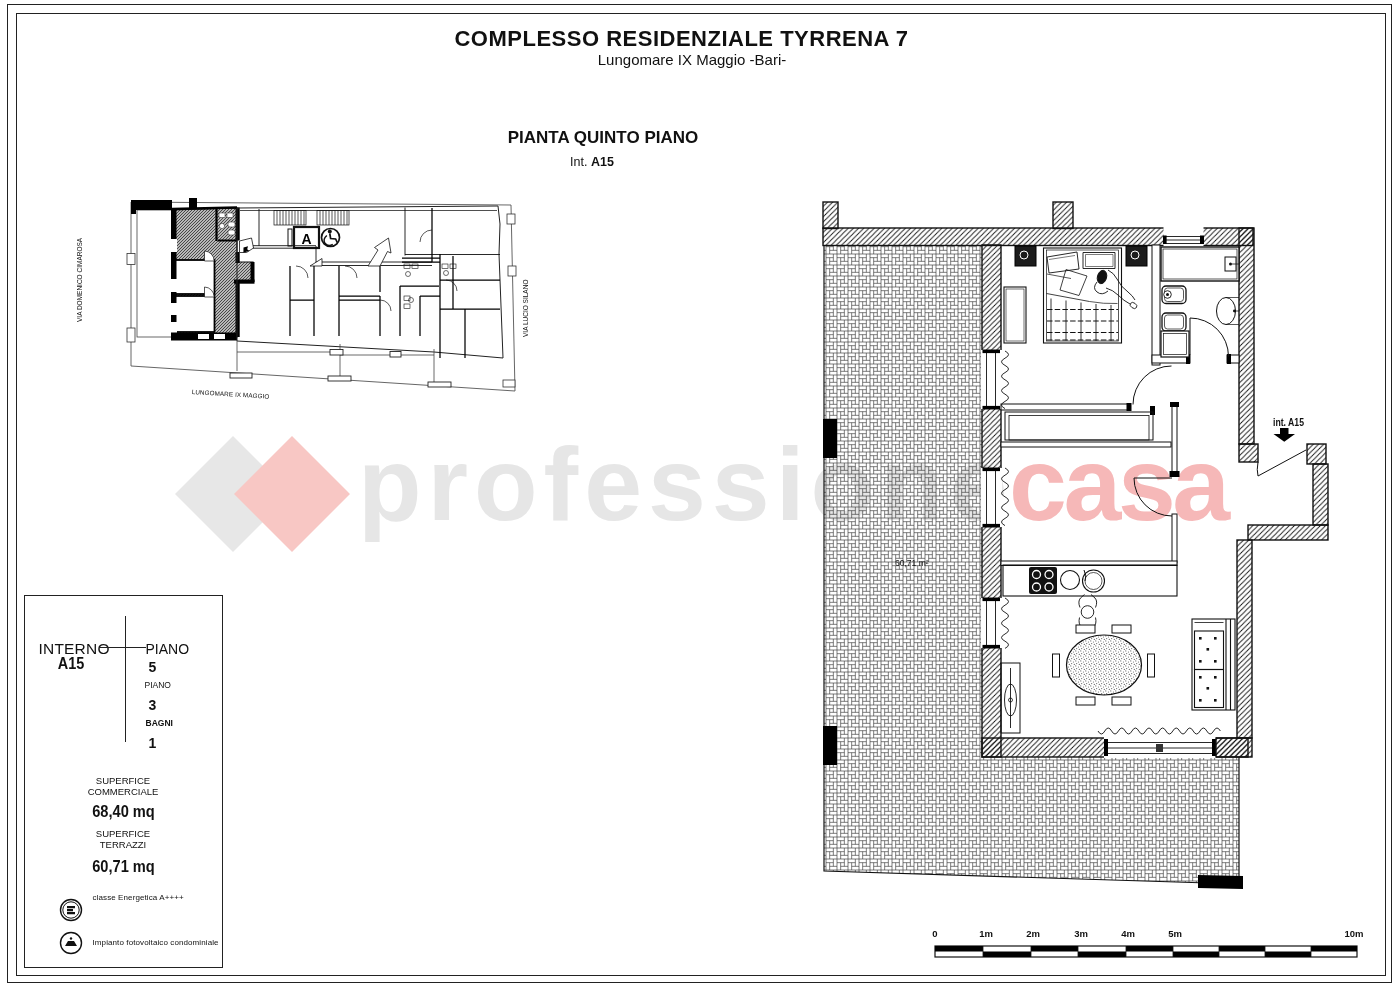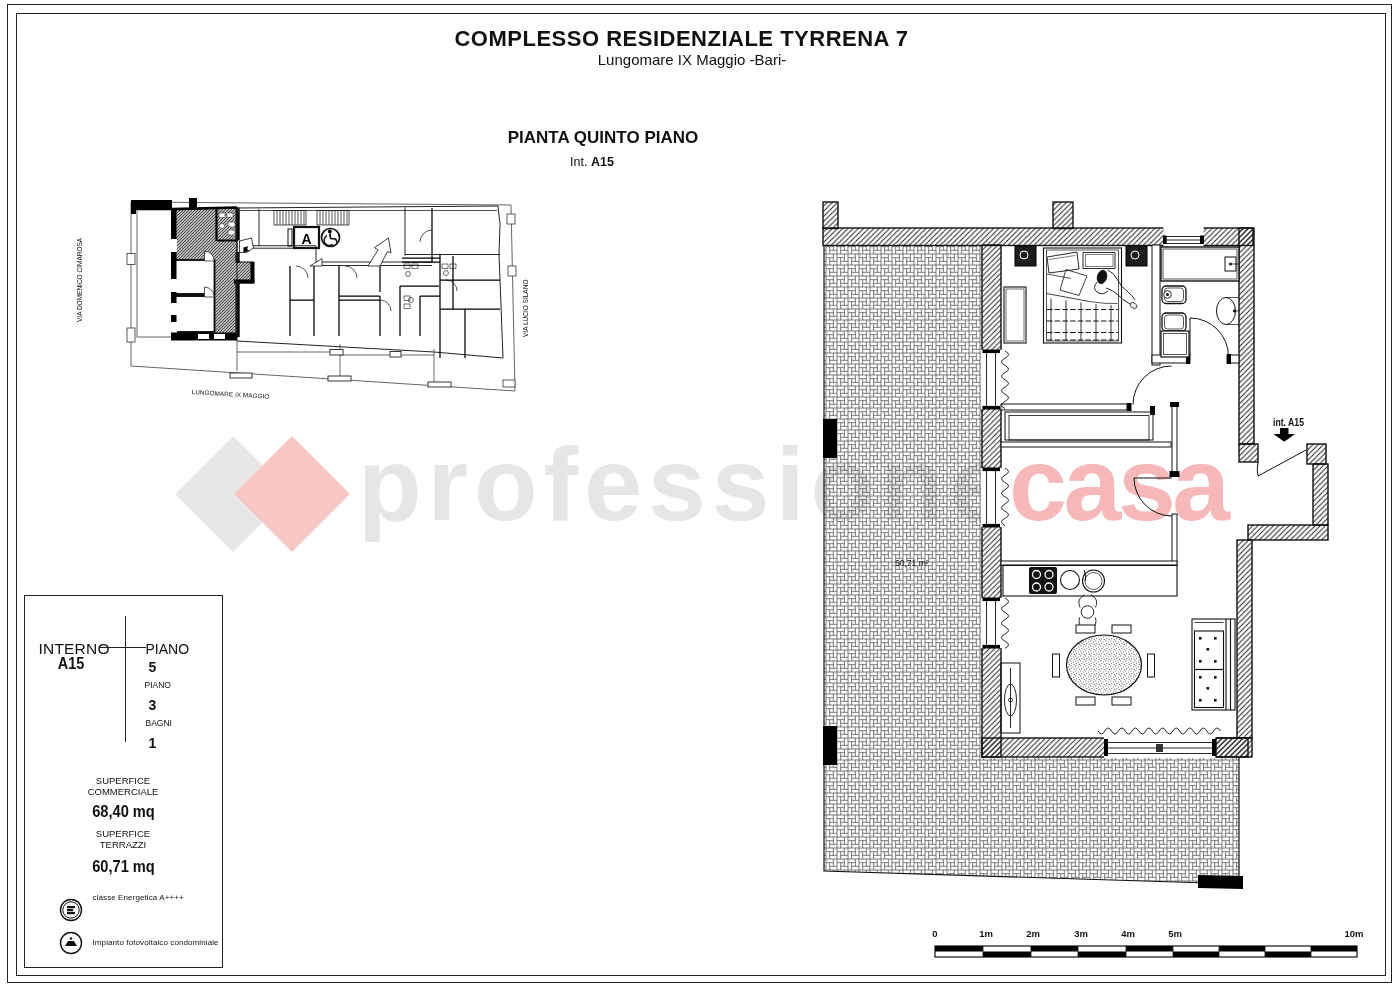--- a/index.html
+++ b/index.html
@@ -443,21 +443,21 @@
 
   <div class="abs" style="left:100px;top:20px;width:1px;height:126px;background:#222;"></div>
   <div class="abs" style="left:75px;top:51px;width:46px;height:1px;background:#222;"></div>
 
   <div class="abs" style="left:121px;top:45px;font-size:14px;">PIANO</div>
   <div class="abs" style="left:124px;top:63px;font-size:14px;font-weight:bold;">5</div>
 
   <div class="abs" style="left:120px;top:84px;font-size:8.5px;">PIANO</div>
   <div class="abs" style="left:124px;top:101px;font-size:14px;font-weight:bold;">3</div>
 
-  <div class="abs" style="left:121px;top:122px;font-size:8.5px;">BAGNI</div>
+  <div class="abs" style="left:121px;top:122px;font-size:8.5px;font-weight:bold;">BAGNI</div>
   <div class="abs" style="left:124px;top:139px;font-size:14px;font-weight:bold;">1</div>
 
   <div class="abs" style="left:0;top:179px;width:100%;text-align:center;font-size:9.5px;line-height:1.2;">SUPERFICE<br>COMMERCIALE</div>
   <div class="abs" style="left:0;top:206px;width:100%;text-align:center;font-size:17px;font-weight:bold;transform:scaleX(.86);">68,40 mq</div>
 
   <div class="abs" style="left:0;top:232px;width:100%;text-align:center;font-size:9.5px;line-height:1.2;">SUPERFICE<br>TERRAZZI</div>
   <div class="abs" style="left:0;top:261px;width:100%;text-align:center;font-size:17px;font-weight:bold;transform:scaleX(.86);">60,71 mq</div>
 
   <svg class="abs" style="left:34px;top:302px" width="24" height="24" viewBox="0 0 24 24">
     <circle cx="12" cy="12" r="10.5" fill="none" stroke="#111" stroke-width="1.4"></circle>

